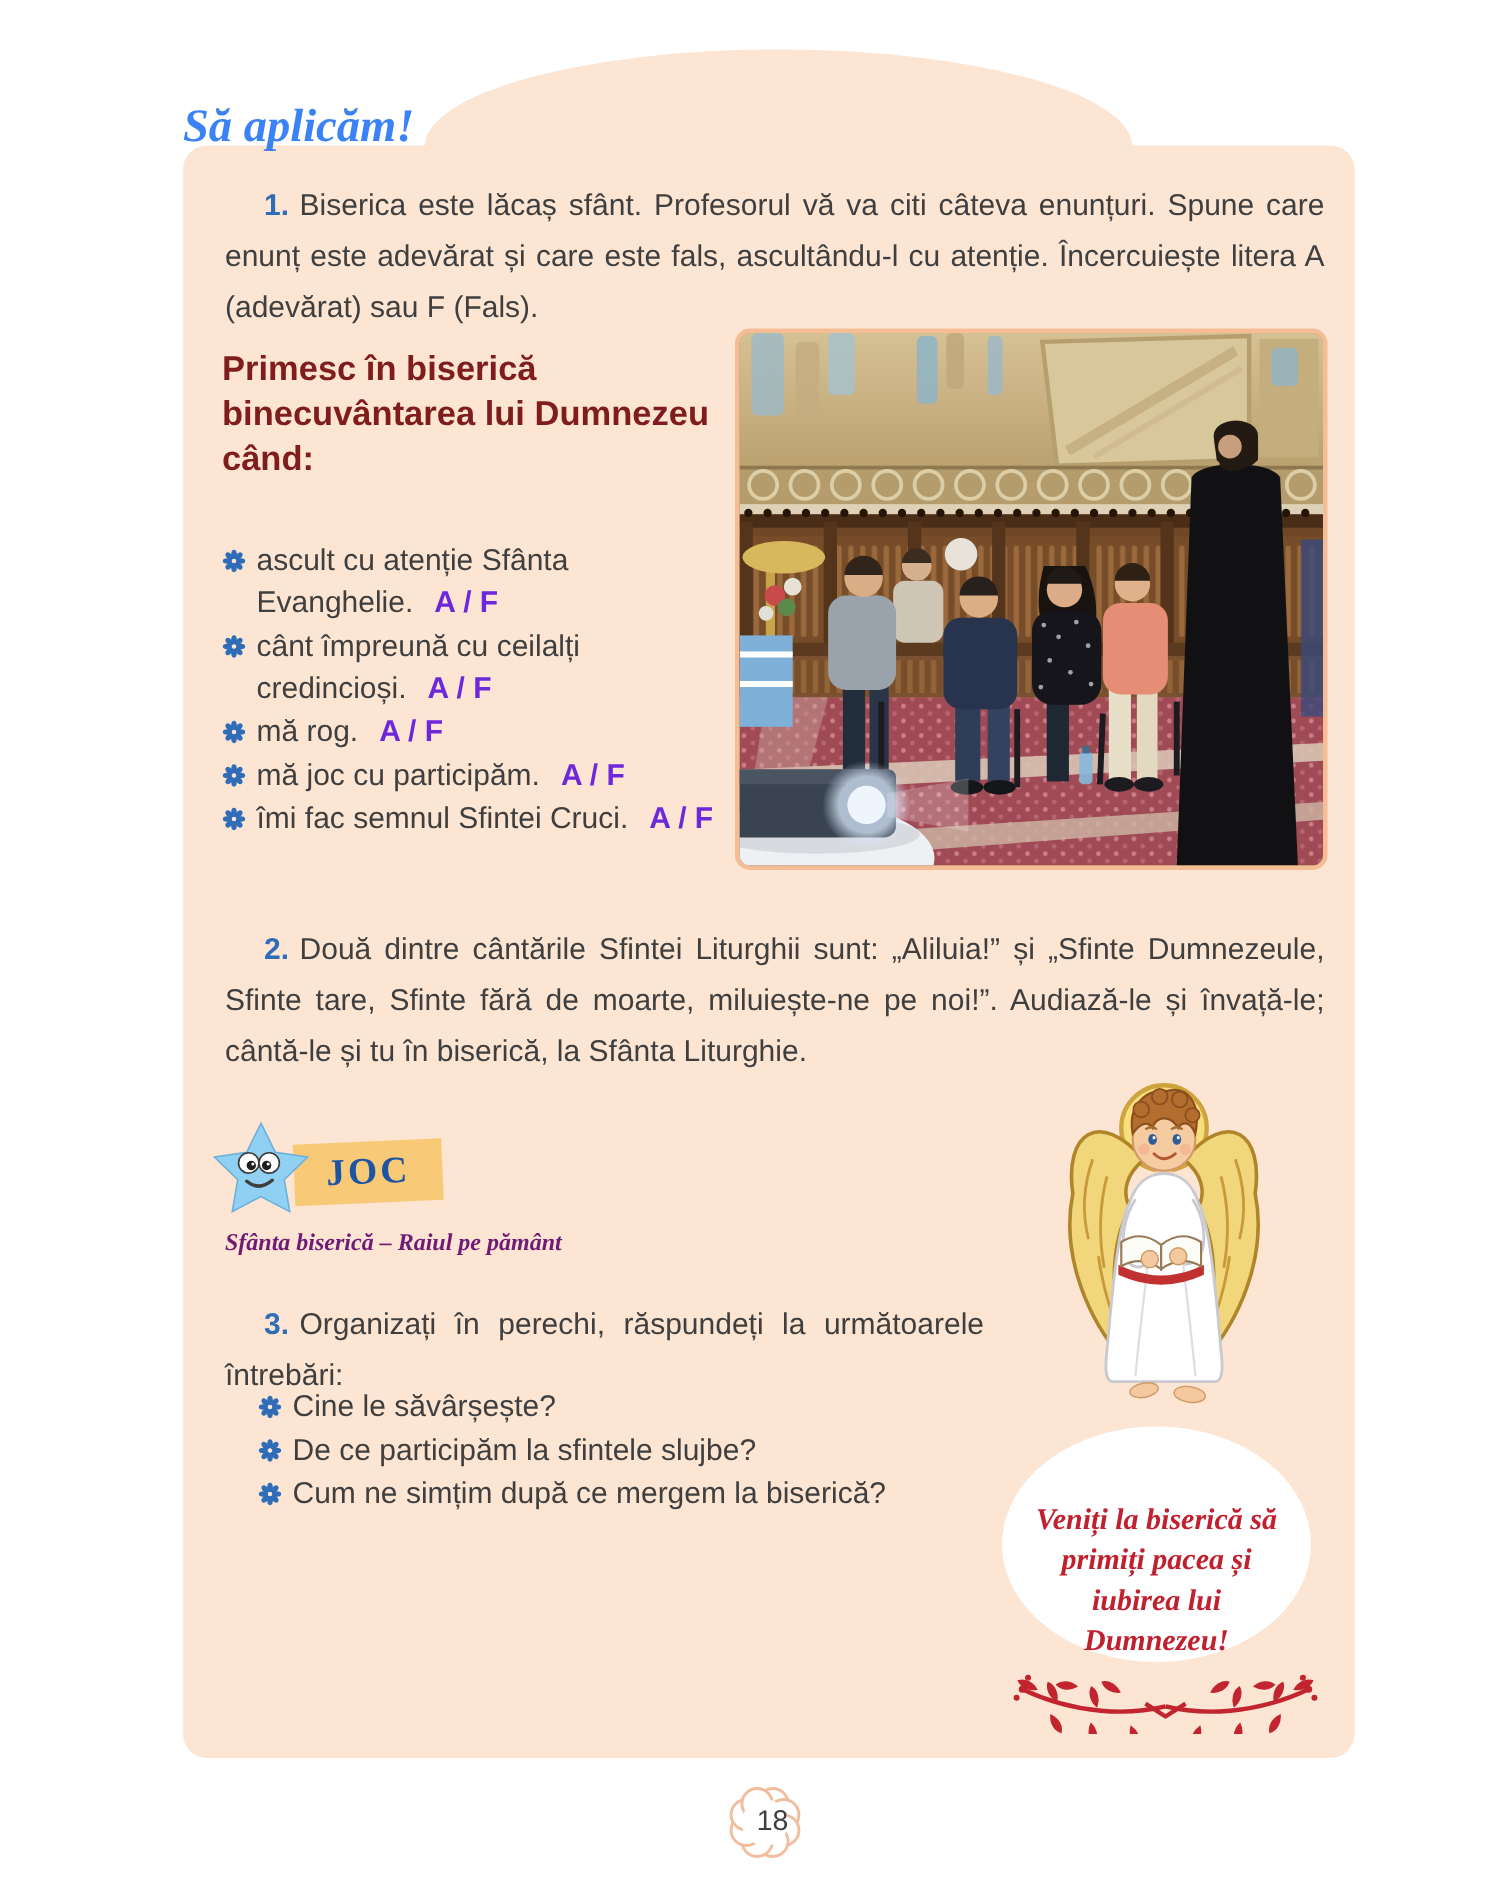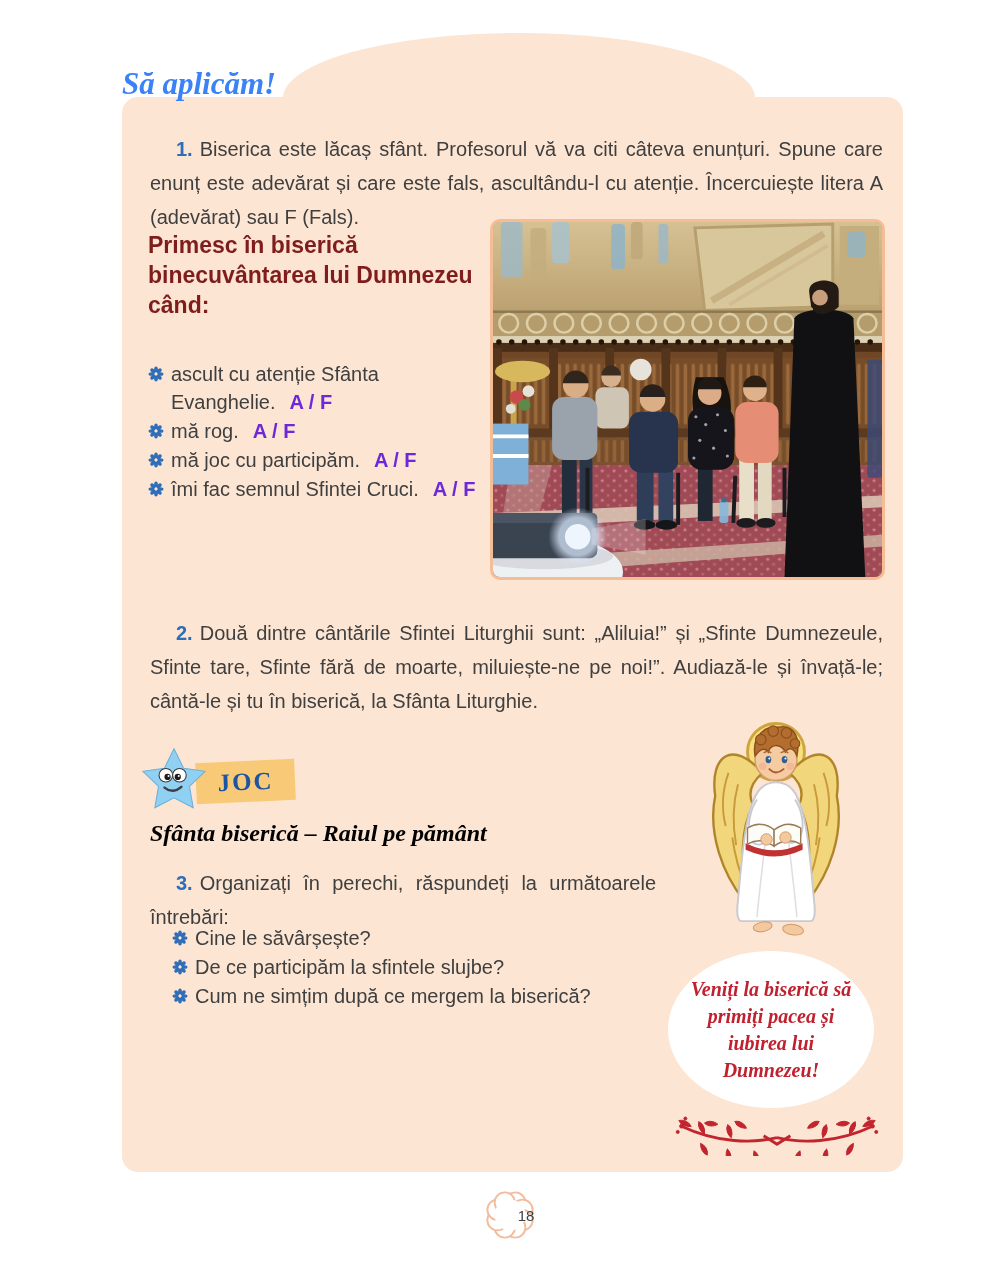--- a/index.html
+++ b/index.html
@@ -14,21 +14,21 @@
   .dome { position:absolute; left:283px; top:33px; width:472px; height:130px;
           background:#fce5d3; border-radius:50%; }
   .page-title {
     position:absolute; left:122px; top:66px; width:781px; 
     font-family:"Liberation Serif","DejaVu Serif",serif; font-style:italic; font-weight:bold;
     font-size:31px; color:#3b82f6;
   }
   .para { position:absolute; font-size:20px; line-height:34px; text-align:justify; }
   .para .first { text-indent:26px; display:block; }
   .num { color:#2f6db8; font-weight:bold; margin-right:7px; }
-  .p1 { left:150px; top:132px; width:733px; }
+  .p1 { left:150px; top:120px; width:733px; }
   .p2 { left:150px; top:616px; width:733px; }
   .p3 { left:150px; top:866px; width:506px; }
   .p4 { left:150px; top:1062px; width:473px; line-height:33px; }
   .quiz-head { position:absolute; left:148px; top:230px; width:354px;
     font-size:23px; line-height:30px; font-weight:bold; color:#7f1d1d; }
   .quiz-list { position:absolute; left:148px; top:360px; width:352px; }
   .quiz-item, .q-item { display:flex; align-items:flex-start; font-size:20px;
     line-height:28px; margin-bottom:1px; }
   .fl { width:16px; height:16px; flex:0 0 16px; margin:6px 7px 0 0; }
   .af { font-weight:bold; color:#6d28d9; margin-left:14px; white-space:nowrap; }
@@ -36,32 +36,32 @@
     border:3px solid #f5bd96; border-radius:10px; overflow:hidden; background:#b59a68; }
   .photo-frame svg { display:block; width:100%; height:100%; }
   .star-badge { position:absolute; left:140px; top:744px; width:68px; height:68px; z-index:2; }
   .ribbon { position:absolute; left:196px; top:761px; width:99px; height:41px;
     background:#f8ca78; transform:rotate(-2.5deg); z-index:1;
     display:flex; align-items:center; justify-content:center;
     font-family:"Liberation Serif","DejaVu Serif",serif; font-weight:bold;
     font-size:25px; letter-spacing:2px; color:#1d55a3; }
   .subtitle { position:absolute; left:150px; top:820px;
     font-family:"Liberation Serif","DejaVu Serif",serif; font-style:italic; font-weight:bold;
-    font-size:24px; color:#000000; }
+    font-size:16px; color:#701a75; }
   .questions { position:absolute; left:172px; top:924px; width:500px; }
   .angel { position:absolute; left:700px; top:714px; width:152px; height:228px; }
   .bubble { position:absolute; left:668px; top:951px; width:206px; height:157px;
-    background:#ffffff; border-radius:50%; display:flex; align-items:center;
+    background:#ffffff; border-radius:50%; display:flex; align-items:flex-end;
     justify-content:center; text-align:center; padding:0 16px;
     font-family:"Liberation Serif","DejaVu Serif",serif; font-style:italic; font-weight:bold;
     font-size:20px; line-height:27px; color:#c1212f; }
   .vine { position:absolute; left:672px; top:1104px; width:210px; height:52px; }
   .pageflower { position:absolute; left:481px; top:1186px; width:58px; height:58px; }
-  .pageflower .n { position:absolute; left:16px; top:0; width:58px; height:58px;
-    display:flex; align-items:center; justify-content:center; font-size:15px; color:#3f3f3f; }
+  .pageflower .n { position:absolute; left:5px; top:0; width:58px; height:58px;
+    display:flex; align-items:center; justify-content:center; font-size:19px; color:#3f3f3f; }
   .hiddendefs { position:absolute; width:0; height:0; overflow:hidden; }
 </style>
 </head>
 <body>
 
 <div class="page">
 
   <svg class="hiddendefs" aria-hidden="true">
     <defs>
       <g id="flower8">
@@ -91,20 +91,26 @@
     </p>
 
   <div class="quiz-head">Primesc în biserică binecuvântarea lui Dumnezeu când:</div>
 
   <div class="quiz-list">
     <div class="quiz-item">
       <svg class="fl" viewBox="0 0 24 24">
           <use href="#flower8"></use>
         </svg>
       <div><span>ascult cu atenție Sfânta Evanghelie.</span><span class="af">A / F</span></div>
+    </div>
+    <div class="quiz-item">
+      <svg class="fl" viewBox="0 0 24 24">
+          <use href="#flower8"></use>
+        </svg>
+      <div><span>cânt împreună cu ceilalți credincioși.</span><span class="af">A / F</span></div>
     </div>
     <div class="quiz-item">
       <svg class="fl" viewBox="0 0 24 24">
           <use href="#flower8"></use>
         </svg>
       <div><span>mă rog.</span><span class="af">A / F</span></div>
     </div>
     <div class="quiz-item">
       <svg class="fl" viewBox="0 0 24 24">
           <use href="#flower8"></use>

